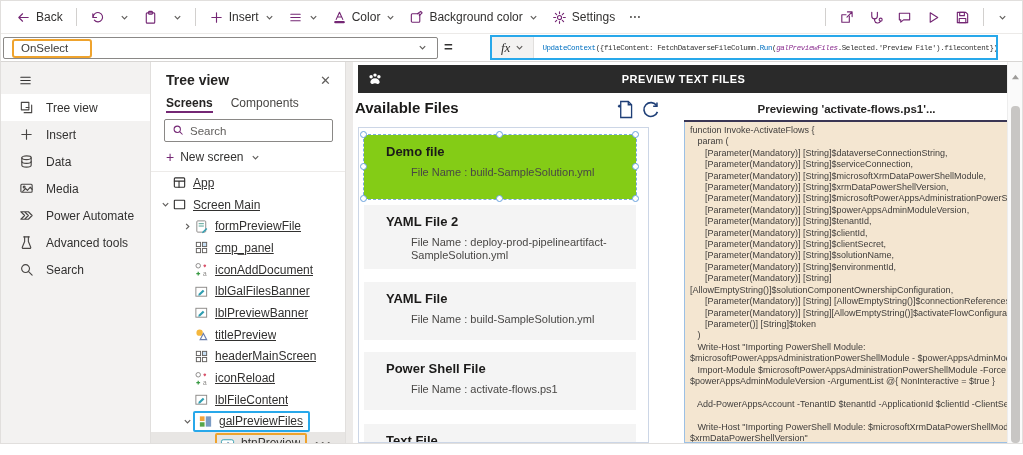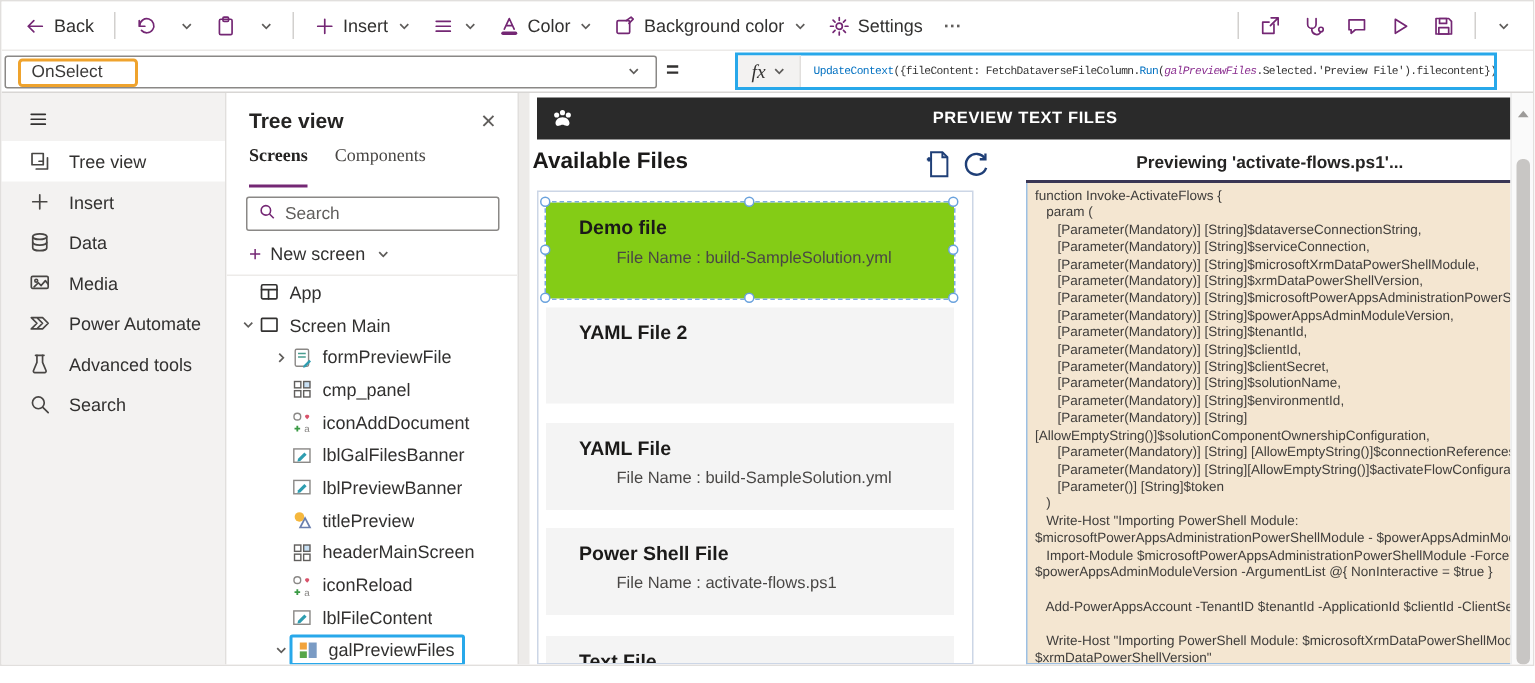--- a/index.html
+++ b/index.html
@@ -42,29 +42,29 @@
              font-size:12px;color:#323130;cursor:pointer;}
   .rail-item.sel{background:#fff;height:27px;}
   .rail-ic{display:inline-flex;width:16px;justify-content:center;color:#484644;}
   
   .tree{position:absolute;left:150px;top:0;bottom:0;width:195px;background:#fff;
         border-right:1px solid #e1dfdd;overflow:hidden;}
   .tree-hd{display:flex;align-items:center;justify-content:space-between;padding:10px 14px 2px 15px;}
   .tree-title{font-size:14px;font-weight:bold;color:#252423;}
   .tree-close{font-size:13px;color:#605e5c;cursor:pointer;}
   .tree-tabs{display:flex;gap:18px;padding:6px 0 0 15px;font-size:12px;}
-  .tab{padding-bottom:12px;cursor:pointer;color:#484644;font-family:Liberation Serif, serif;}
+  .tab{padding-bottom:1px;cursor:pointer;color:#484644;}
   .tab.sel{font-weight:bold;color:#252423;border-bottom:2px solid var(--accent);}
   .tree-search{margin:6px 12px 0 13px;height:23px;border:1px solid #8a8886;border-radius:2px;
                display:flex;align-items:center;gap:6px;padding:0 7px;}
   .tree-search .ph{font-size:11.5px;color:#605e5c;}
   .new-screen{display:flex;align-items:center;gap:6px;padding:8px 0 7px 15px;font-size:12px;
               color:#323130;border-bottom:1px solid #edebe9;cursor:pointer;}
   .new-screen .plus{color:var(--accent);font-size:14px;line-height:10px;}
-  .trow{height:21.7px;display:flex;align-items:center;font-size:12px;color:#323130;cursor:pointer;}
+  .trow{height:21.7px;display:flex;align-items:center;font-size:12px;color:#323130;cursor:pointer;text-decoration:underline;}
   .trow.sel{background:var(--selected-row);}
   .tchev{width:12px;display:inline-flex;justify-content:center;flex:none;}
   .t-ic{display:inline-flex;width:17px;justify-content:center;flex:none;margin-right:5px;}
   .tlbl{white-space:nowrap;overflow:hidden;}
   .hl{display:inline-flex;align-items:center;padding:1px 5px 1px 2px;border-radius:2px;}
   .hl-blue{border:2px solid var(--annot-blue);}
   .hl-orange{border:2px solid var(--annot-orange);}
   .tdots{margin-left:auto;margin-right:12px;color:#605e5c;letter-spacing:2px;font-weight:bold;}
   
   .canvas{position:absolute;left:352px;top:0;right:15px;bottom:0;background:#fff;overflow:hidden;}
@@ -582,20 +582,21 @@
             <span class="h" style="left: calc(50% - 4px); top: calc(0% - 4px);"></span>
             <span class="h" style="left: calc(100% - 4px); top: calc(0% - 4px);"></span>
             <span class="h" style="left: calc(0% - 4px); top: calc(50% - 4px);"></span>
             <span class="h" style="left: calc(100% - 4px); top: calc(50% - 4px);"></span>
             <span class="h" style="left: calc(0% - 4px); top: calc(100% - 4px);"></span>
             <span class="h" style="left: calc(50% - 4px); top: calc(100% - 4px);"></span>
             <span class="h" style="left: calc(100% - 4px); top: calc(100% - 4px);"></span>
           </div>
           <div class="card" style="top: 77px; height: 64px;">
             <div class="ctitle">YAML File 2</div>
+            <div class="csub">File Name : deploy-prod-pipelineartifact-SampleSolution.yml</div>
           </div>
           <div class="card" style="top: 154px; height: 58px;">
             <div class="ctitle">YAML File</div>
             <div class="csub">File Name : build-SampleSolution.yml</div>
           </div>
           <div class="card" style="top: 224px; height: 58px;">
             <div class="ctitle">Power Shell File</div>
             <div class="csub">File Name : activate-flows.ps1</div>
           </div>
           <div class="card" style="top: 296px; height: 64px;">

